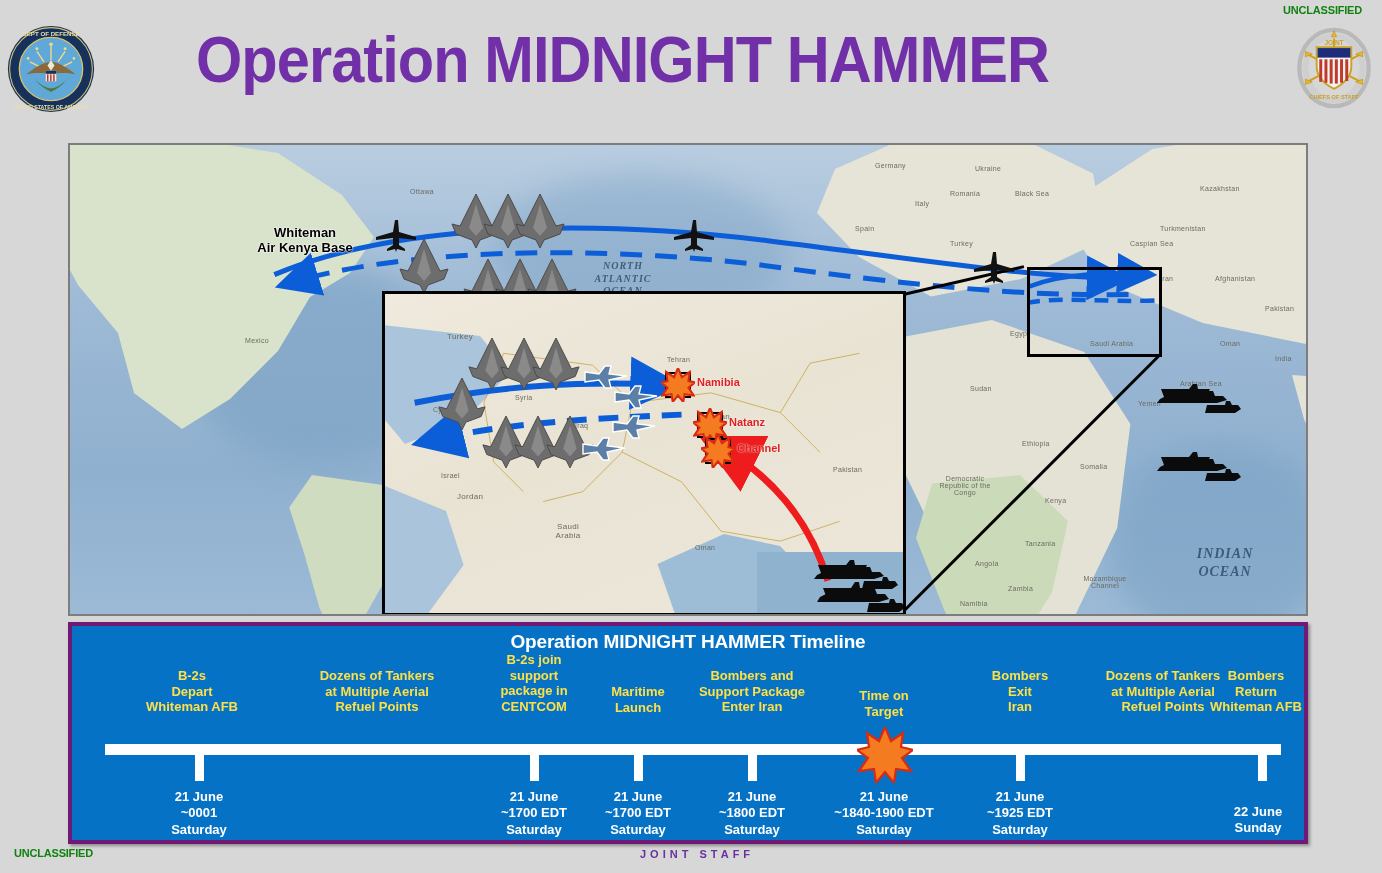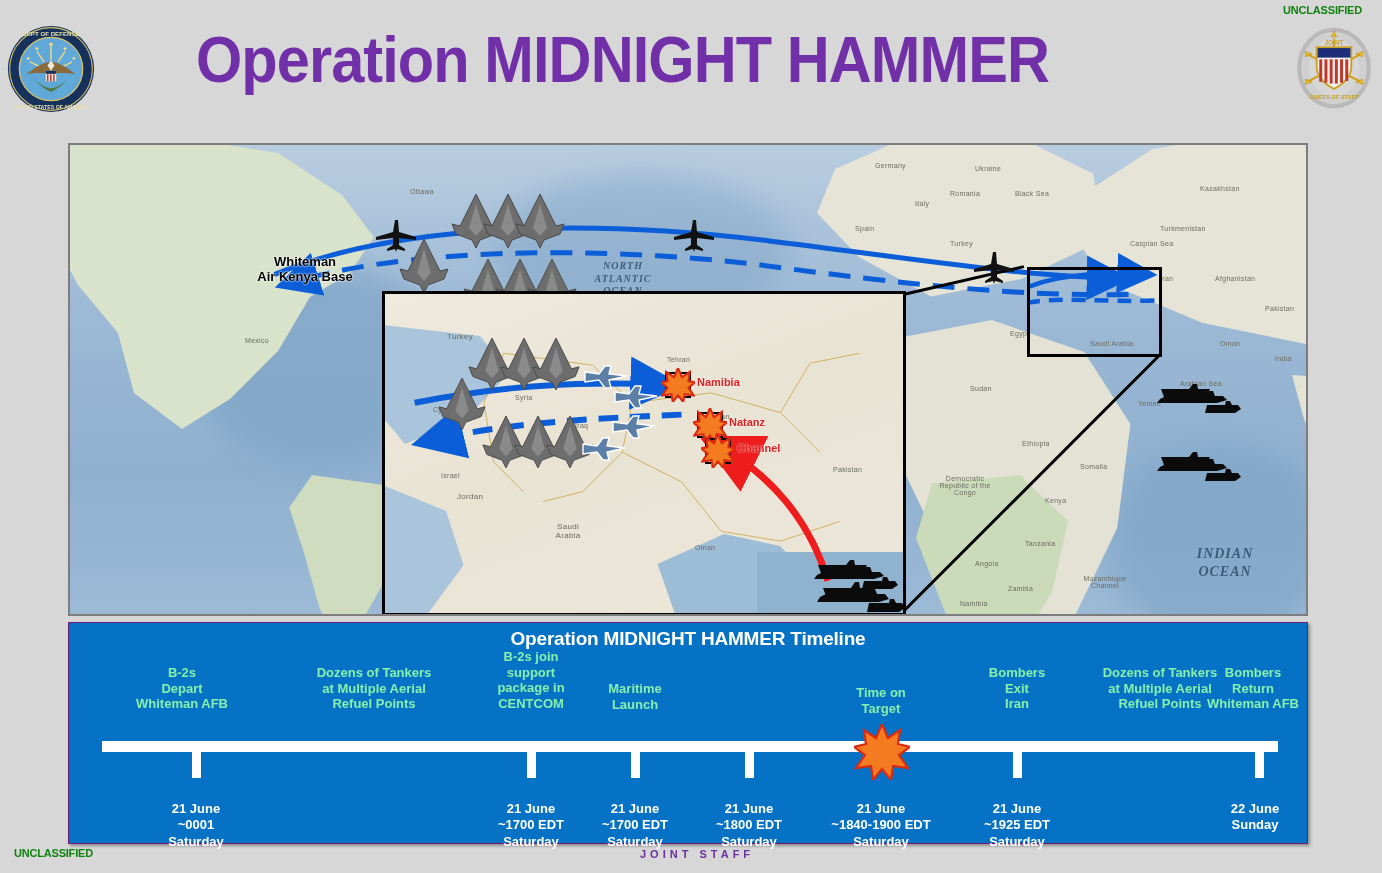--- a/index.html
+++ b/index.html
@@ -115,39 +115,39 @@
     position:absolute; inset:0; border:2px solid #000; background:transparent;
   }
   .target-label {
     position:absolute; font-size:11px; font-weight:bold; color:#e02020;
     white-space:nowrap; text-shadow:0 0 2px #fff;
   }
 
   
   #timeline {
     position:absolute; left:68px; top:622px; width:1240px; height:222px;
-    background:#0572c5; border:1px solid #701a75;
+    background:#0572c5; border:4px solid #701a75;
     box-shadow:2px 2px 3px rgba(0,0,0,.35);
   }
   #timeline-title {
     position:absolute; top:5px; left:0; width:100%; text-align:center;
     color:#fff; font-size:19px; font-weight:bold; letter-spacing:-.2px;
   }
   #axis {
     position:absolute; left:33px; top:118px; width:1176px; height:11px;
     background:#fff;
   }
   .tick { position:absolute; width:9px; height:26px; background:#fff; top:129px; }
   .tl-top {
-    position:absolute; color:#86efac; font-size:13px; font-weight:bold;
+    position:absolute; color:#fde047; font-size:13px; font-weight:bold;
     text-align:center; line-height:1.2; transform:translateX(-50%);
   }
   .tl-bot {
     position:absolute; color:#fff; font-size:13px; font-weight:bold;
-    text-align:center; line-height:1.25; transform:translateX(-50%); top:178px;
+    text-align:center; line-height:1.25; transform:translateX(-50%); top:163px;
   }
   #burst {
     position:absolute; left:785px; top:101px; width:56px; height:56px;
   }
 </style>
 </head>
 <body>
 
 <div class="class-mark" id="class-top">UNCLASSIFIED</div>
 <div class="class-mark" id="class-bottom">UNCLASSIFIED</div>
@@ -283,21 +283,21 @@
 
     <path d="M1062,150 C950,152 840,140 690,120 C520,100 330,104 215,140" stroke="#0b5ed7" stroke-width="5" fill="none" stroke-dasharray="22 13" marker-end="url(#ah-blue-rev)"></path>
 
     <path d="M836,150 L957,122" stroke="#000" stroke-width="3" fill="none"></path>
     <path d="M836,468 L1092,212" stroke="#000" stroke-width="3" fill="none"></path>
 
     <path d="M962,142 C1000,128 1040,128 1082,130" stroke="#0b5ed7" stroke-width="4.5" fill="none" marker-end="url(#ah-blue)"></path>
     <path d="M1088,156 C1040,158 1000,152 962,158" stroke="#0b5ed7" stroke-width="4.5" fill="none" stroke-dasharray="14 9"></path>
   </svg>
 
-  <div class="ac-label" style="left:170px;top:81px;width:130px;margin-top:29px;">
+  <div class="ac-label" style="left:170px;top:81px;width:130px;">
     <div>Whiteman</div>
     <div>Air Kenya Base</div>
   </div>
 
   <svg style="position:absolute;left:302px;top:73px;width:48px;height:34px;" viewBox="0 0 48 34">
     <g fill="#111">
         <path d="M23 2 l3 0 l1 12 l17 5 l0 3 l-17 -2 l0 7 l6 4 l0 2 l-8 -2 l-1 3 l-1 -3 l-8 2 l0 -2 l6 -4 l0 -7 l-17 2 l0 -3 l17 -5 z"></path>
       </g>
   </svg>
   <svg style="position:absolute;left:600px;top:73px;width:48px;height:34px;" viewBox="0 0 48 34">
@@ -498,40 +498,45 @@
   <div class="tick" style="left:458px;"></div>
   <div class="tick" style="left:562px;"></div>
   <div class="tick" style="left:676px;"></div>
   <div class="tick" style="left:944px;"></div>
   <div class="tick" style="left:1186px;"></div>
 
   <svg id="burst" viewBox="0 0 56 56">
     <path d="M28 0 L34 14 L46 6 L44 20 L56 23 L45 31 L54 44 L39 42 L37 56 L28 45 L19 56 L17 42 L2 44 L11 31 L0 23 L12 20 L10 6 L22 14 Z" fill="#f47b20" stroke="#d92b12" stroke-width="2.2"></path>
   </svg>
 
-  <div class="tl-top" style="left:113px;top:42px;width:150px;">
+  <div class="tl-top" style="left:120px;top:42px;width:150px;">
     <div>B-2s</div>
     <div>Depart</div>
     <div>Whiteman AFB</div>
   </div>
   <div class="tl-top" style="left:305px;top:42px;width:180px;">
     <div>Dozens of Tankers</div>
     <div>at Multiple Aerial</div>
     <div>Refuel Points</div>
   </div>
   <div class="tl-top" style="left:462px;top:26px;width:120px;">
     <div>B-2s join</div>
     <div>support</div>
     <div>package in</div>
     <div>CENTCOM</div>
   </div>
   <div class="tl-top" style="left:566px;top:58px;width:120px;">
     <div>Maritime</div>
     <div>Launch</div>
   </div>
+  <div class="tl-top" style="left:680px;top:42px;width:170px;">
+    <div>Bombers and</div>
+    <div>Support Package</div>
+    <div>Enter Iran</div>
+  </div>
   <div class="tl-top" style="left:812px;top:62px;width:120px;">
     <div>Time on</div>
     <div>Target</div>
   </div>
   <div class="tl-top" style="left:948px;top:42px;width:130px;">
     <div>Bombers</div>
     <div>Exit</div>
     <div>Iran</div>
   </div>
   <div class="tl-top" style="left:1091px;top:42px;width:190px;">

